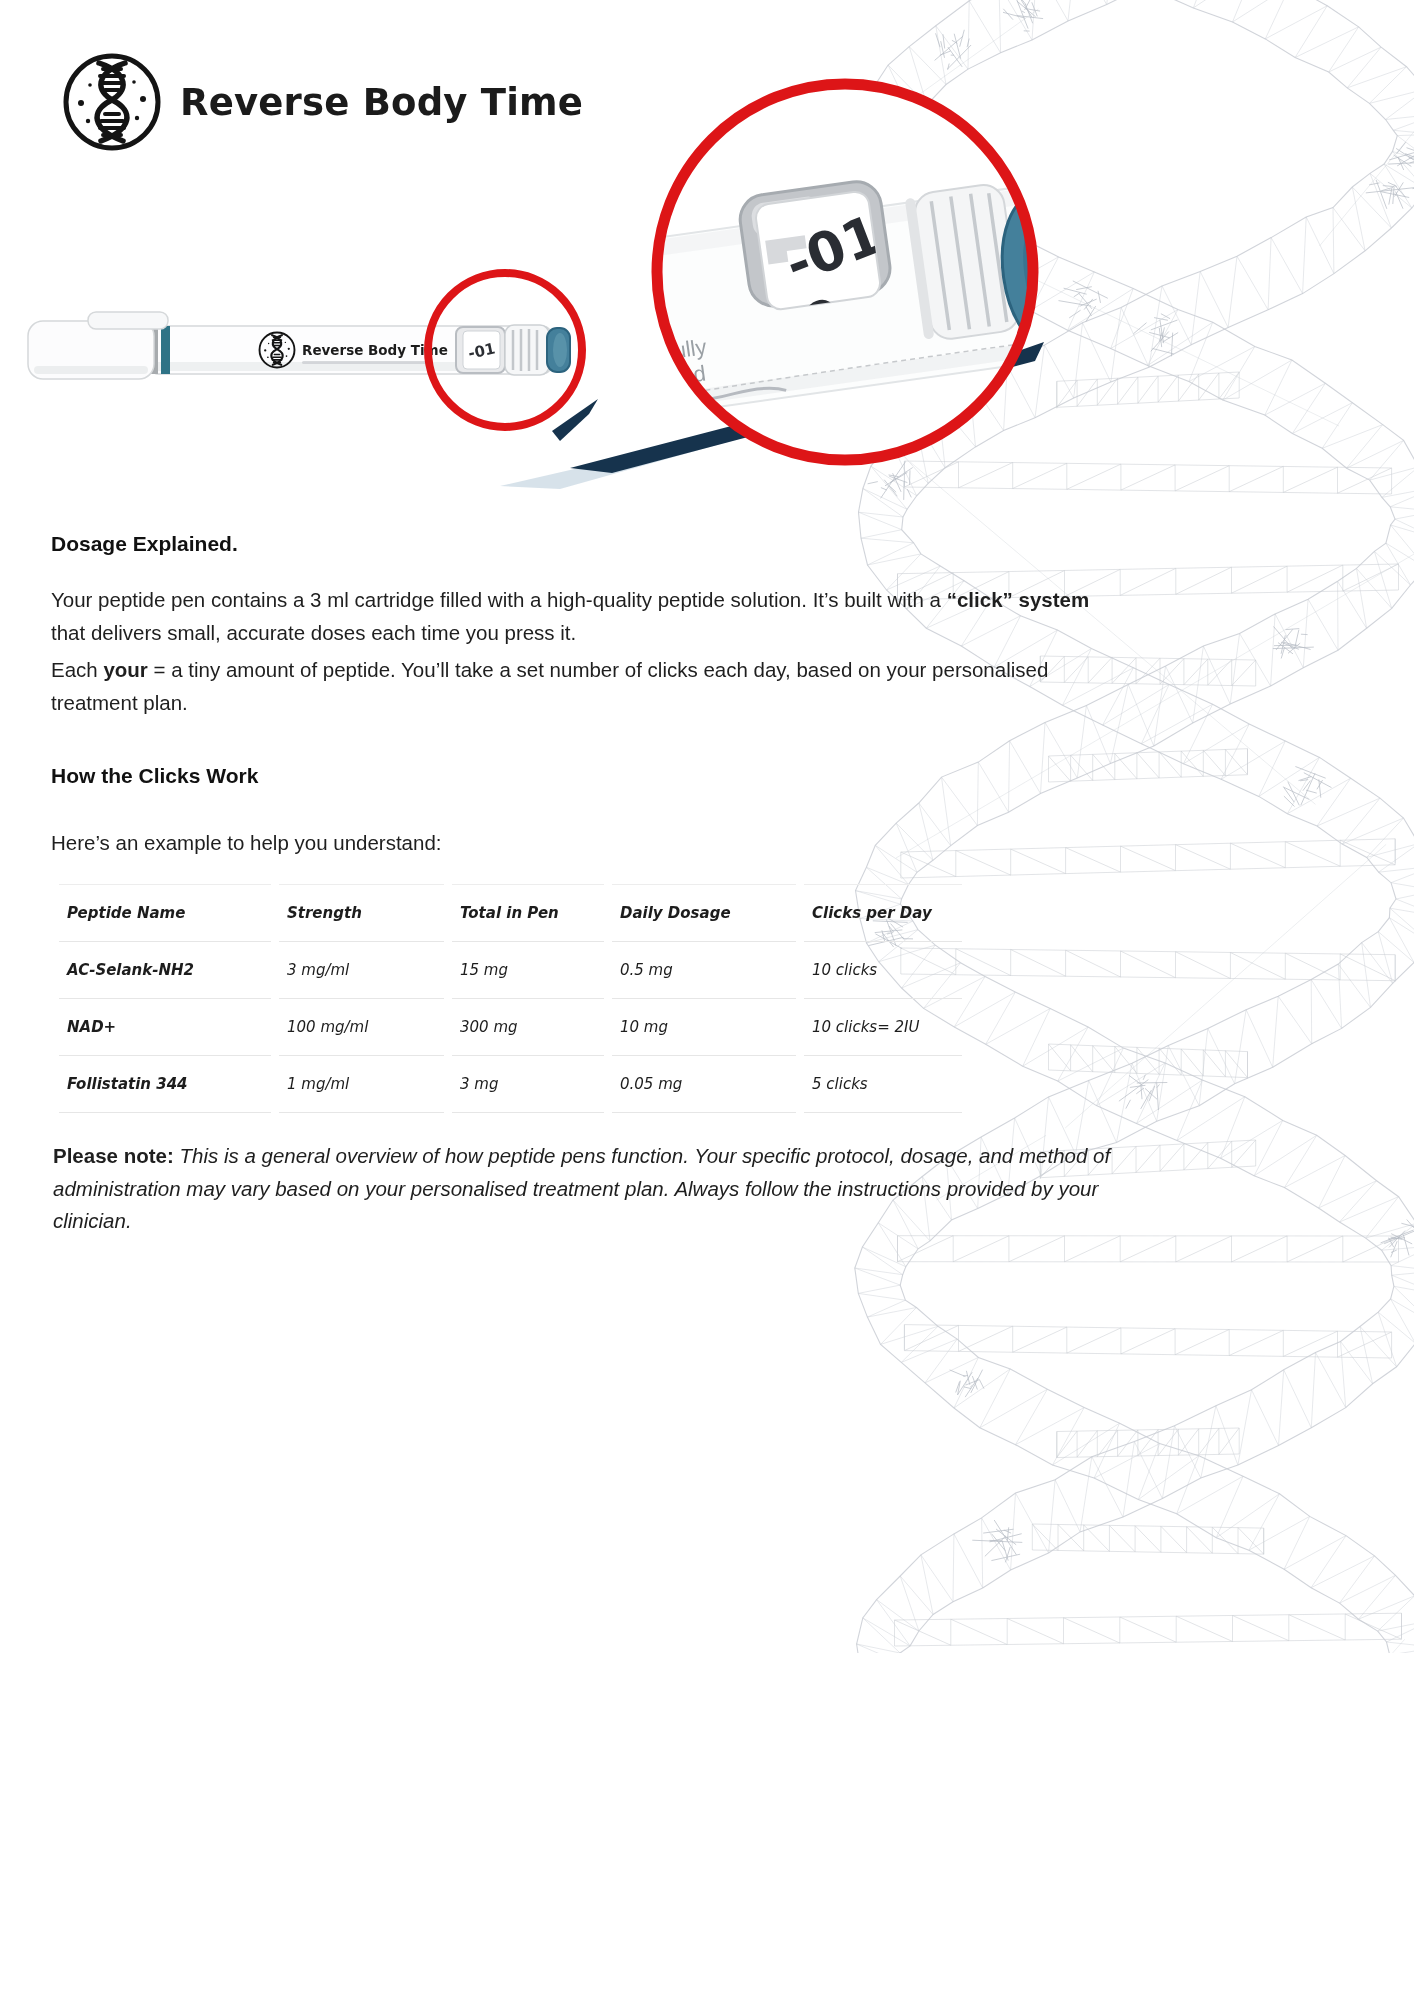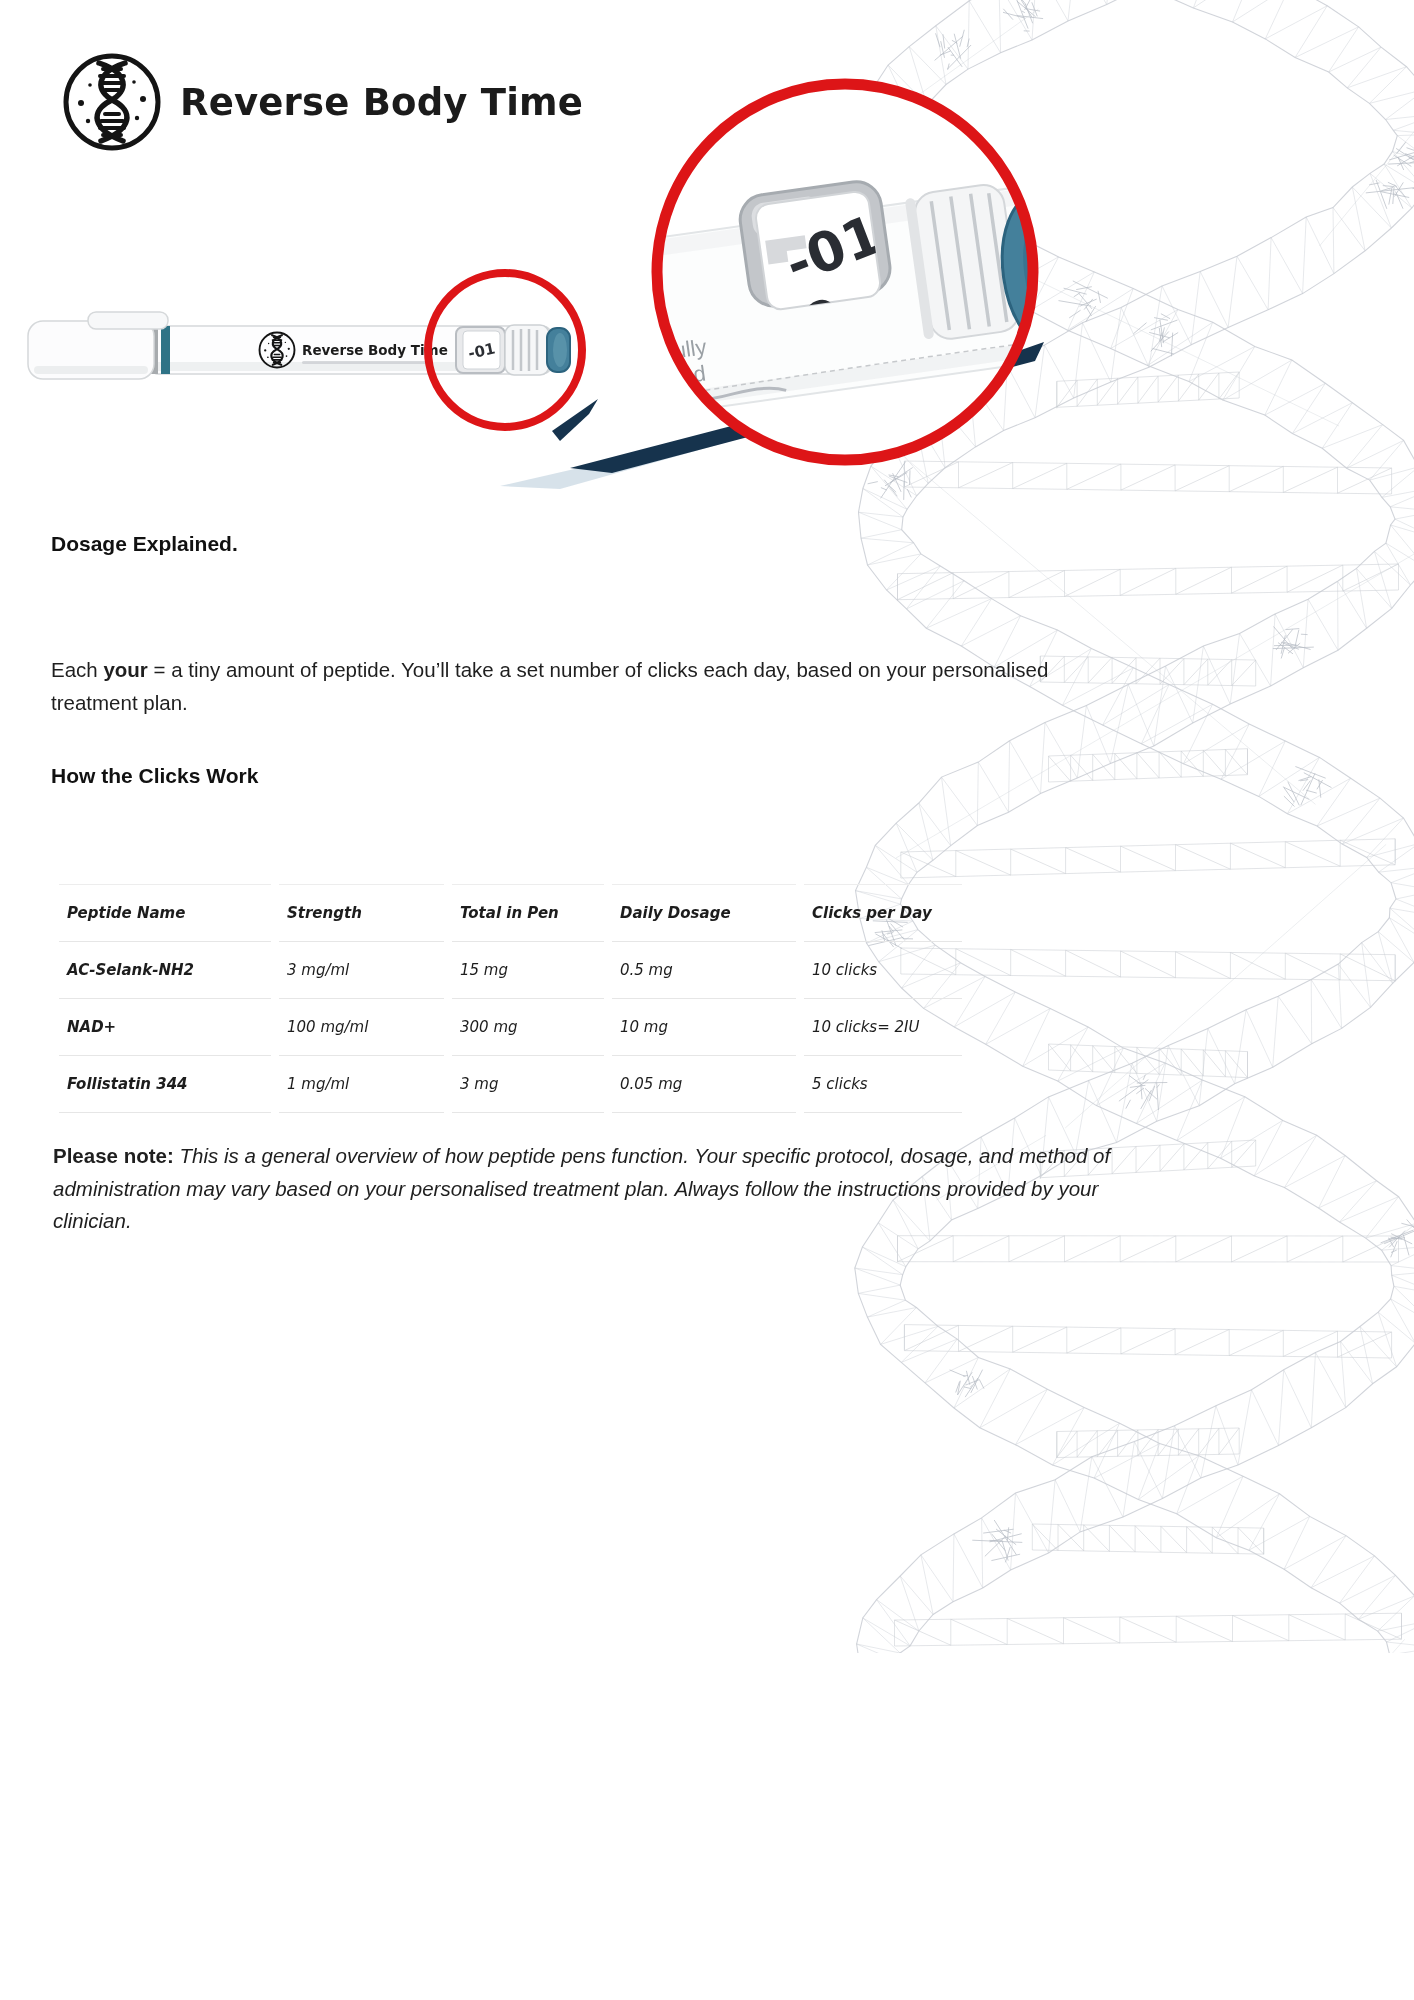--- a/index.html
+++ b/index.html
@@ -181,25 +181,27 @@
           <ellipse cx="1043" cy="300" rx="42" ry="78" class="teal" stroke="#2c637e" stroke-width="3"></ellipse>
           <ellipse cx="1050" cy="300" rx="28" ry="62" fill="#3a7491"></ellipse>
         </g>
       </g>
       <circle cx="845" cy="272" r="188" class="ring" stroke-width="11"></circle>
     </g>
   </svg>
 
   <div class="abs h1" style="left:51px;top:532px;">Dosage Explained.</div>
 
+  <div class="abs body-text" style="left:51px;top:584px;width:1062px;">Your peptide pen contains a 3 ml cartridge filled with a high-quality peptide solution. It’s built with a <b>“click” system</b> that delivers small, accurate doses each time you press it.</div>
 
   <div class="abs body-text" style="left:51px;top:654px;width:1062px;">Each <b>your</b> = a tiny amount of peptide. You’ll take a set number of clicks each day, based on your personalised treatment plan.</div>
 
   <div class="abs h1" style="left:51px;top:764px;">How the Clicks Work</div>
 
+  <div class="abs body-text" style="left:51px;top:827px;">Here’s an example to help you understand:</div>
 
   <table class="dosage abs" style="left:51px;top:884px;font-style:italic;">
     <thead>
         <tr>
           <th>Peptide Name</th>
           <th>Strength</th>
           <th>Total in Pen</th>
           <th>Daily Dosage</th>
           <th>Clicks per Day</th>
         </tr>

